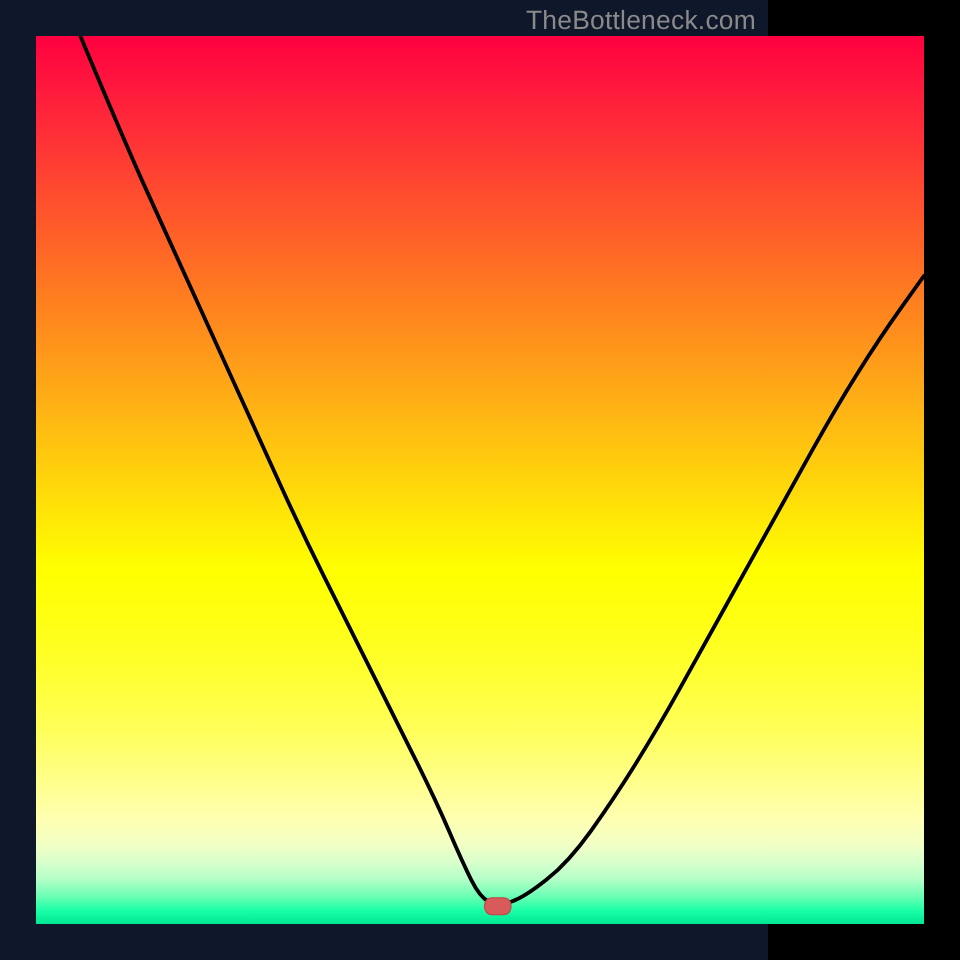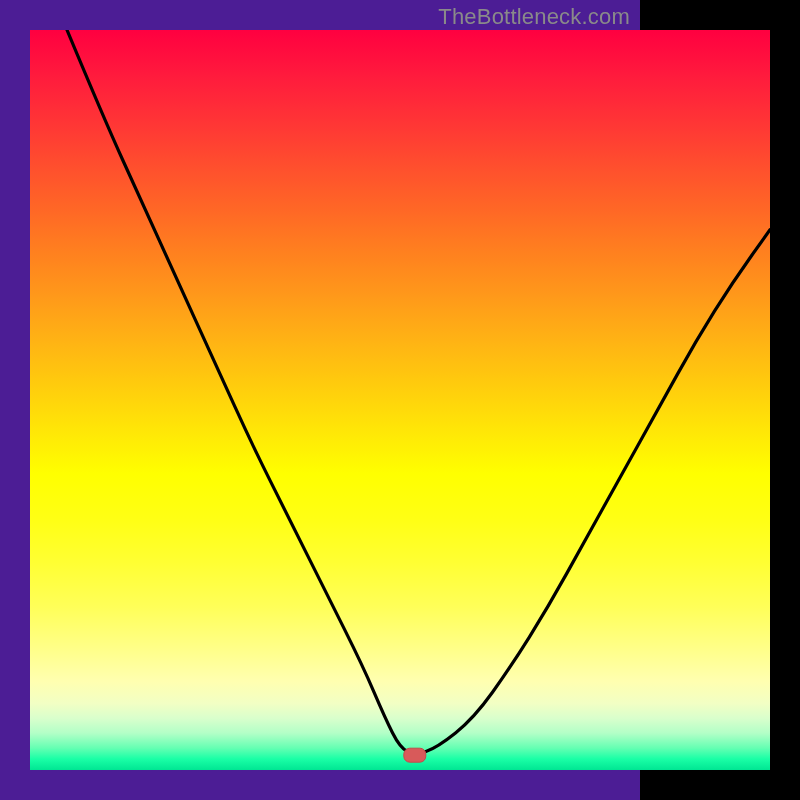--- a/index.html
+++ b/index.html
@@ -8,21 +8,21 @@
     width: 800px;
     height: 800px;
     background: #000;
     overflow: hidden;
     font-family: Arial, Helvetica, sans-serif;
   }
   .frame {
     position: relative;
     width: 640px;
     height: 800px;
-    background: #4c1d95;
+    background: #0f172a;
   }
   .plot-area {
     position: absolute;
     left: 30px;
     top: 30px;
     width: 740px;
     height: 740px;
     background: linear-gradient(to bottom,
       #ff0040 0%,
       #ff1a3d 6%,

